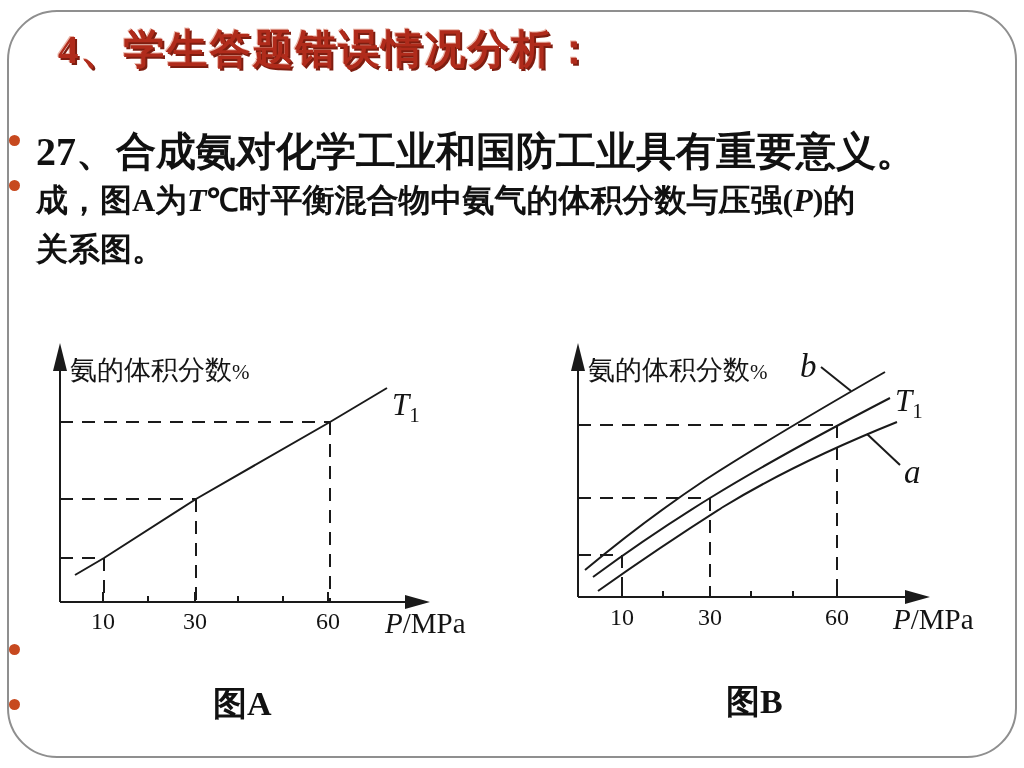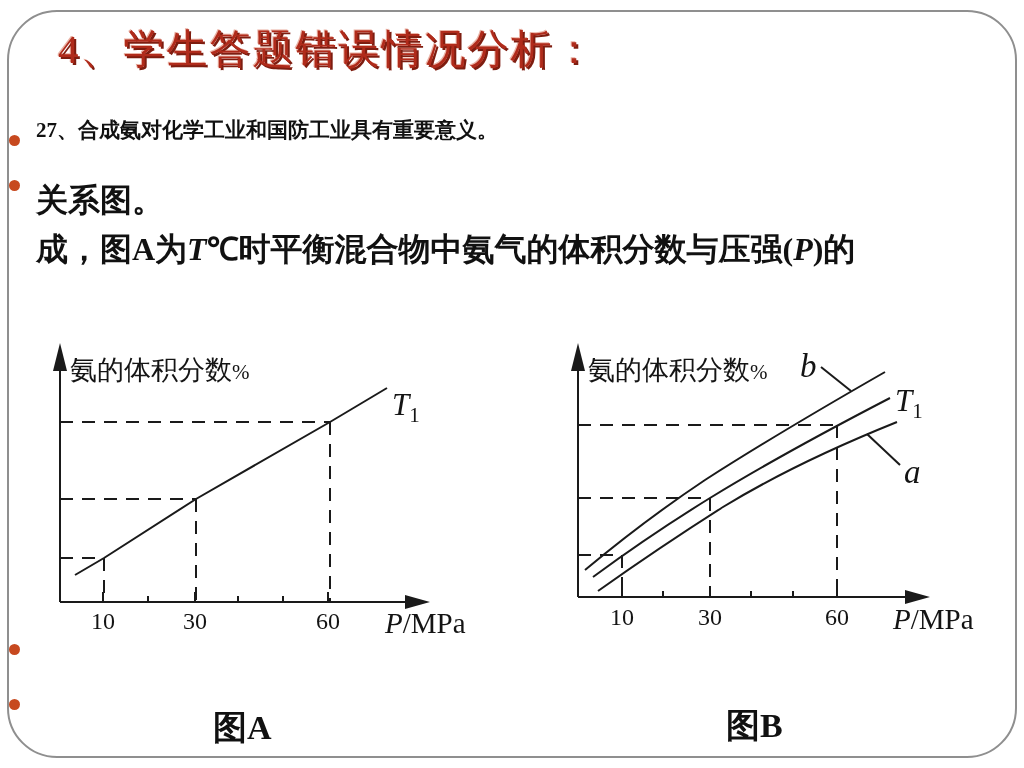--- a/index.html
+++ b/index.html
@@ -1,29 +1,29 @@
 <!DOCTYPE html>
 <html><head>
 <meta charset="utf-8">
 <style>
   html,body{margin:0;padding:0;background:#ffffff;}
   #stage{position:relative;width:1024px;height:768px;background:#ffffff;overflow:hidden;
          font-family:"Liberation Serif", serif;color:#141414;}
   #slide-frame{position:absolute;left:7px;top:10px;width:1006px;height:744px;
          border:2px solid #8f8f8f;border-radius:50px;background:#ffffff;}
-  #slide-title{position:absolute;left:58px;top:22px;font-size:41px;font-weight:400;
+  #slide-title{position:absolute;left:58px;top:22px;font-size:41px;font-weight:700;
          color:#B02B1B;letter-spacing:2px;
          text-shadow:2px 2px 0 #7e1d10, -1px -1px 0 #eab3a6;white-space:nowrap;}
   .bullet-dot{position:absolute;width:11px;height:11px;border-radius:50%;background:#C7491F;}
   .body-text{position:absolute;color:#111111;font-weight:700;white-space:nowrap;}
-  #bullet1-text{left:36px;top:116px;font-size:21px;}
+  #bullet1-text{left:36px;top:124px;font-size:40px;}
   #bullet2-text{left:36px;top:176px;font-size:32px;line-height:49px;}
   .t-sub{font-size:0.62em;vertical-align:-0.28em;}
   .t-var{font-style:italic;}
-  .figure-caption{position:absolute;font-size:34px;font-weight:700;color:#111111;white-space:nowrap;margin-top:24px;}
+  .figure-caption{position:absolute;font-size:34px;font-weight:700;color:#111111;white-space:nowrap;}
   #caption-a{left:213px;top:681px;}
   #caption-b{left:726px;top:679px;font-family:Liberation Serif, serif;}
   svg{position:absolute;overflow:visible;}
   svg .stroke{stroke:#1a1a1a;stroke-width:2;fill:none;}
   svg .dashed{stroke:#1a1a1a;stroke-width:2;fill:none;stroke-dasharray:13 9;}
   svg .fillshape{fill:#1a1a1a;stroke:none;}
   svg text{font-family:"Liberation Serif", serif;fill:#141414;}
 </style>
 </head>
 <body>
@@ -34,22 +34,22 @@
 
   <div id="slide-title">4、学生答题错误情况分析：</div>
 
   <span class="bullet-dot" style="left:9px;top:135px;"></span>
   <div id="bullet1-text" class="body-text">
     <span>27、合成氨对化学工业和国防工业具有重要意义。</span>
   </div>
 
   <span class="bullet-dot" style="left:9px;top:180px;"></span>
   <div id="bullet2-text" class="body-text">
+    <div><span>成，图A为</span><span class="t-var">T</span><span>℃时平衡混合物中氨气的体积分数与压强(</span><span class="t-var">P</span><span>)的</span></div>
     <div><span>关系图。</span></div>
-    <div><span>成，图A为</span><span class="t-var">T</span><span>℃时平衡混合物中氨气的体积分数与压强(</span><span class="t-var">P</span><span>)的</span></div>
   </div>
 
   <svg id="chart-a" style="left:40px;top:335px;" width="440" height="310" viewBox="0 0 440 310">
 
     <line class="stroke" x1="20" y1="14" x2="20" y2="267"></line>
     <polygon class="fillshape" points="13,36 20,8 27,36"></polygon>
     <line class="stroke" x1="20" y1="267" x2="370" y2="267"></line>
     <polygon class="fillshape" points="365,260 390,267 365,274"></polygon>
 
     <line class="stroke" x1="63" y1="257" x2="63" y2="267"></line>

